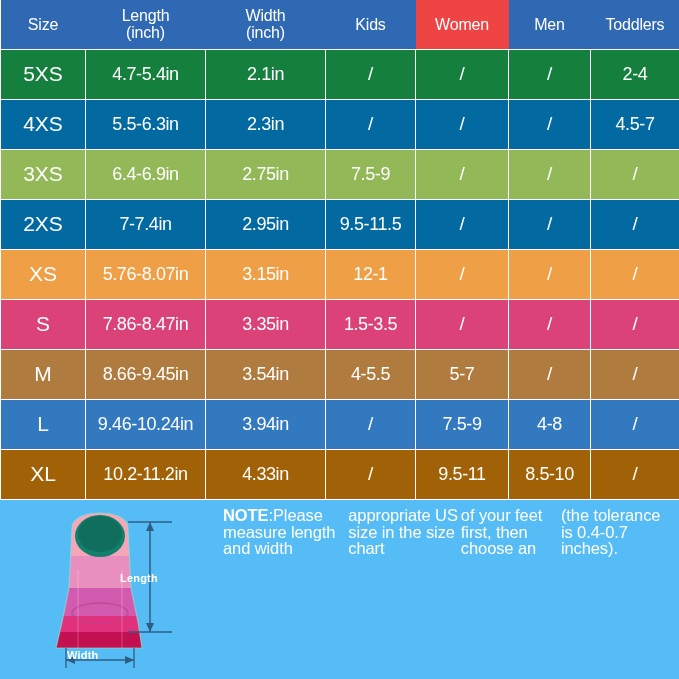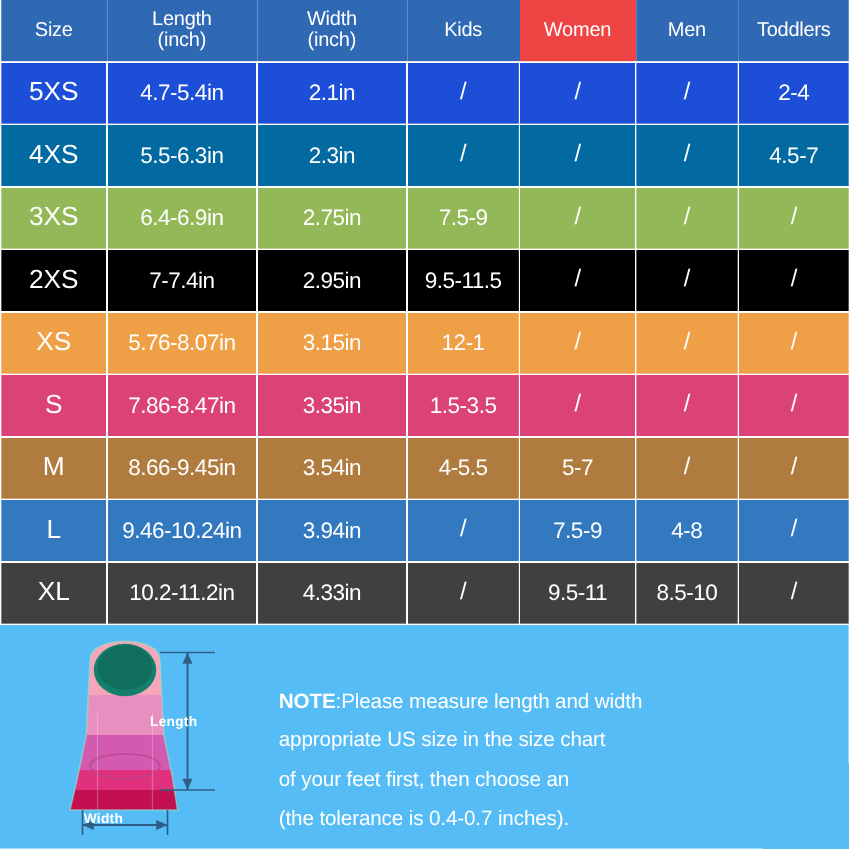--- a/index.html
+++ b/index.html
@@ -70,22 +70,22 @@
     min-height: 178px;
   }
   .fin-panel {
     width: 215px;
     position: relative;
     flex: 0 0 215px;
   }
   .note-panel {
     flex: 1 1 auto;
     display: flex;
-    flex-direction: column;
-    justify-content: flex-end;
+    flex-direction: row;
+    justify-content: space-between;
     padding: 0 18px 8px 8px;
   }
   .note-line {
     color: #ffffff;
     font-size: 16.5px;
     line-height: 1.0;
     padding: 7.5px 0;
     letter-spacing: -0.1px;
   }
   .note-line .note-label { font-weight: bold; }
@@ -143,21 +143,21 @@
         </th>
         <th style="background: rgb(47, 104, 179); margin-top: 35px;">
           <span>Men</span>
         </th>
         <th style="background: rgb(47, 104, 179);">
           <span>Toddlers</span>
         </th>
       </tr>
     </thead>
     <tbody id="table-body">
-        <tr style="background: #1d4ed8;">
+        <tr style="background: #15803d;">
           <td class="cell-size">5XS</td>
           <td class="">4.7-5.4in</td>
           <td class="">2.1in</td>
           <td class="cell-slash">/</td>
           <td class="cell-slash">/</td>
           <td class="cell-slash">/</td>
           <td class="">2-4</td>
         </tr>
         <tr style="background: #0369a1;">
           <td class="cell-size">4XS</td>
@@ -170,21 +170,21 @@
         </tr>
         <tr style="background: rgb(147, 184, 88); margin-top: 44px;">
           <td class="cell-size">3XS</td>
           <td class="">6.4-6.9in</td>
           <td class="">2.75in</td>
           <td class="">7.5-9</td>
           <td class="cell-slash">/</td>
           <td class="cell-slash">/</td>
           <td class="cell-slash">/</td>
         </tr>
-        <tr style="background: #000000;">
+        <tr style="background: #0369a1;">
           <td class="cell-size">2XS</td>
           <td class="">7-7.4in</td>
           <td class="">2.95in</td>
           <td class="">9.5-11.5</td>
           <td class="cell-slash">/</td>
           <td class="cell-slash">/</td>
           <td class="cell-slash">/</td>
         </tr>
         <tr style="background: rgb(239, 159, 70);">
           <td class="cell-size">XS</td>
@@ -215,21 +215,21 @@
         </tr>
         <tr style="background: rgb(50, 121, 192);">
           <td class="cell-size">L</td>
           <td class="">9.46-10.24in</td>
           <td class="">3.94in</td>
           <td class="cell-slash">/</td>
           <td class="">7.5-9</td>
           <td class="">4-8</td>
           <td class="cell-slash">/</td>
         </tr>
-        <tr style="background: #404040; border-radius: 10px;">
+        <tr style="background: #a16207; border-radius: 10px;">
           <td class="cell-size">XL</td>
           <td class="">10.2-11.2in</td>
           <td class="">4.33in</td>
           <td class="cell-slash">/</td>
           <td class="">9.5-11</td>
           <td class="">8.5-10</td>
           <td class="cell-slash">/</td>
         </tr>
       </tbody>
   </table>

